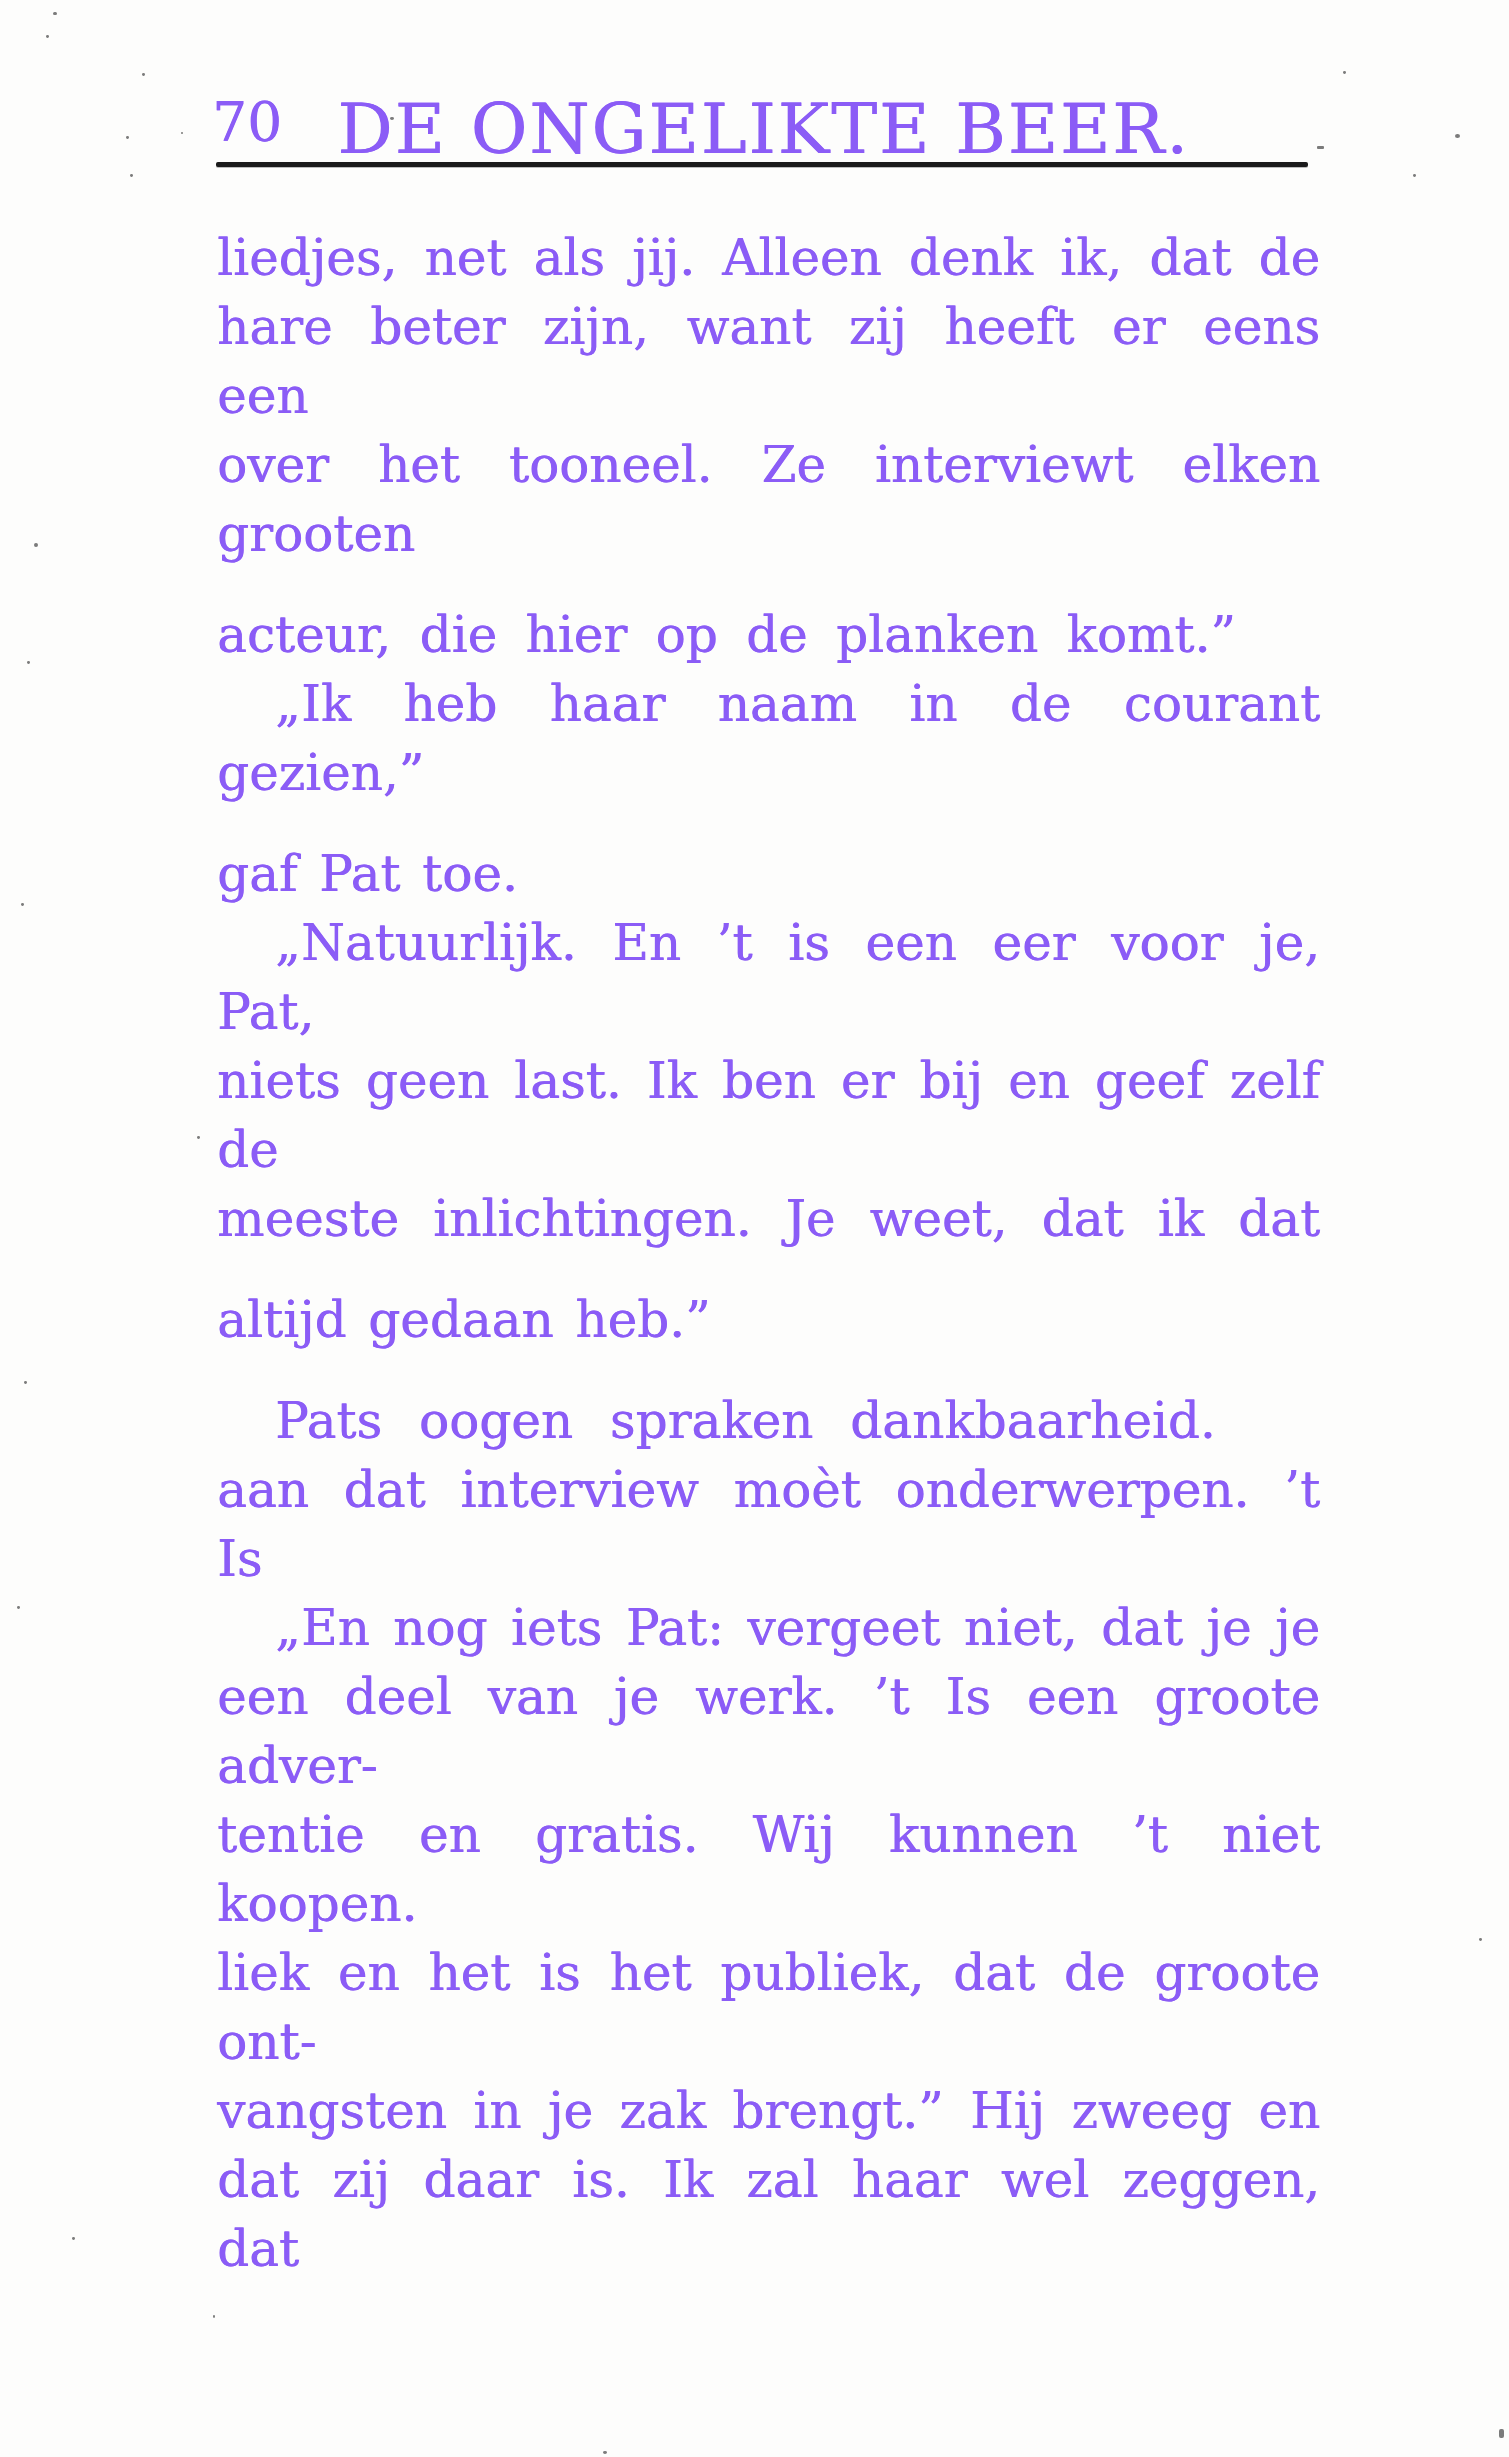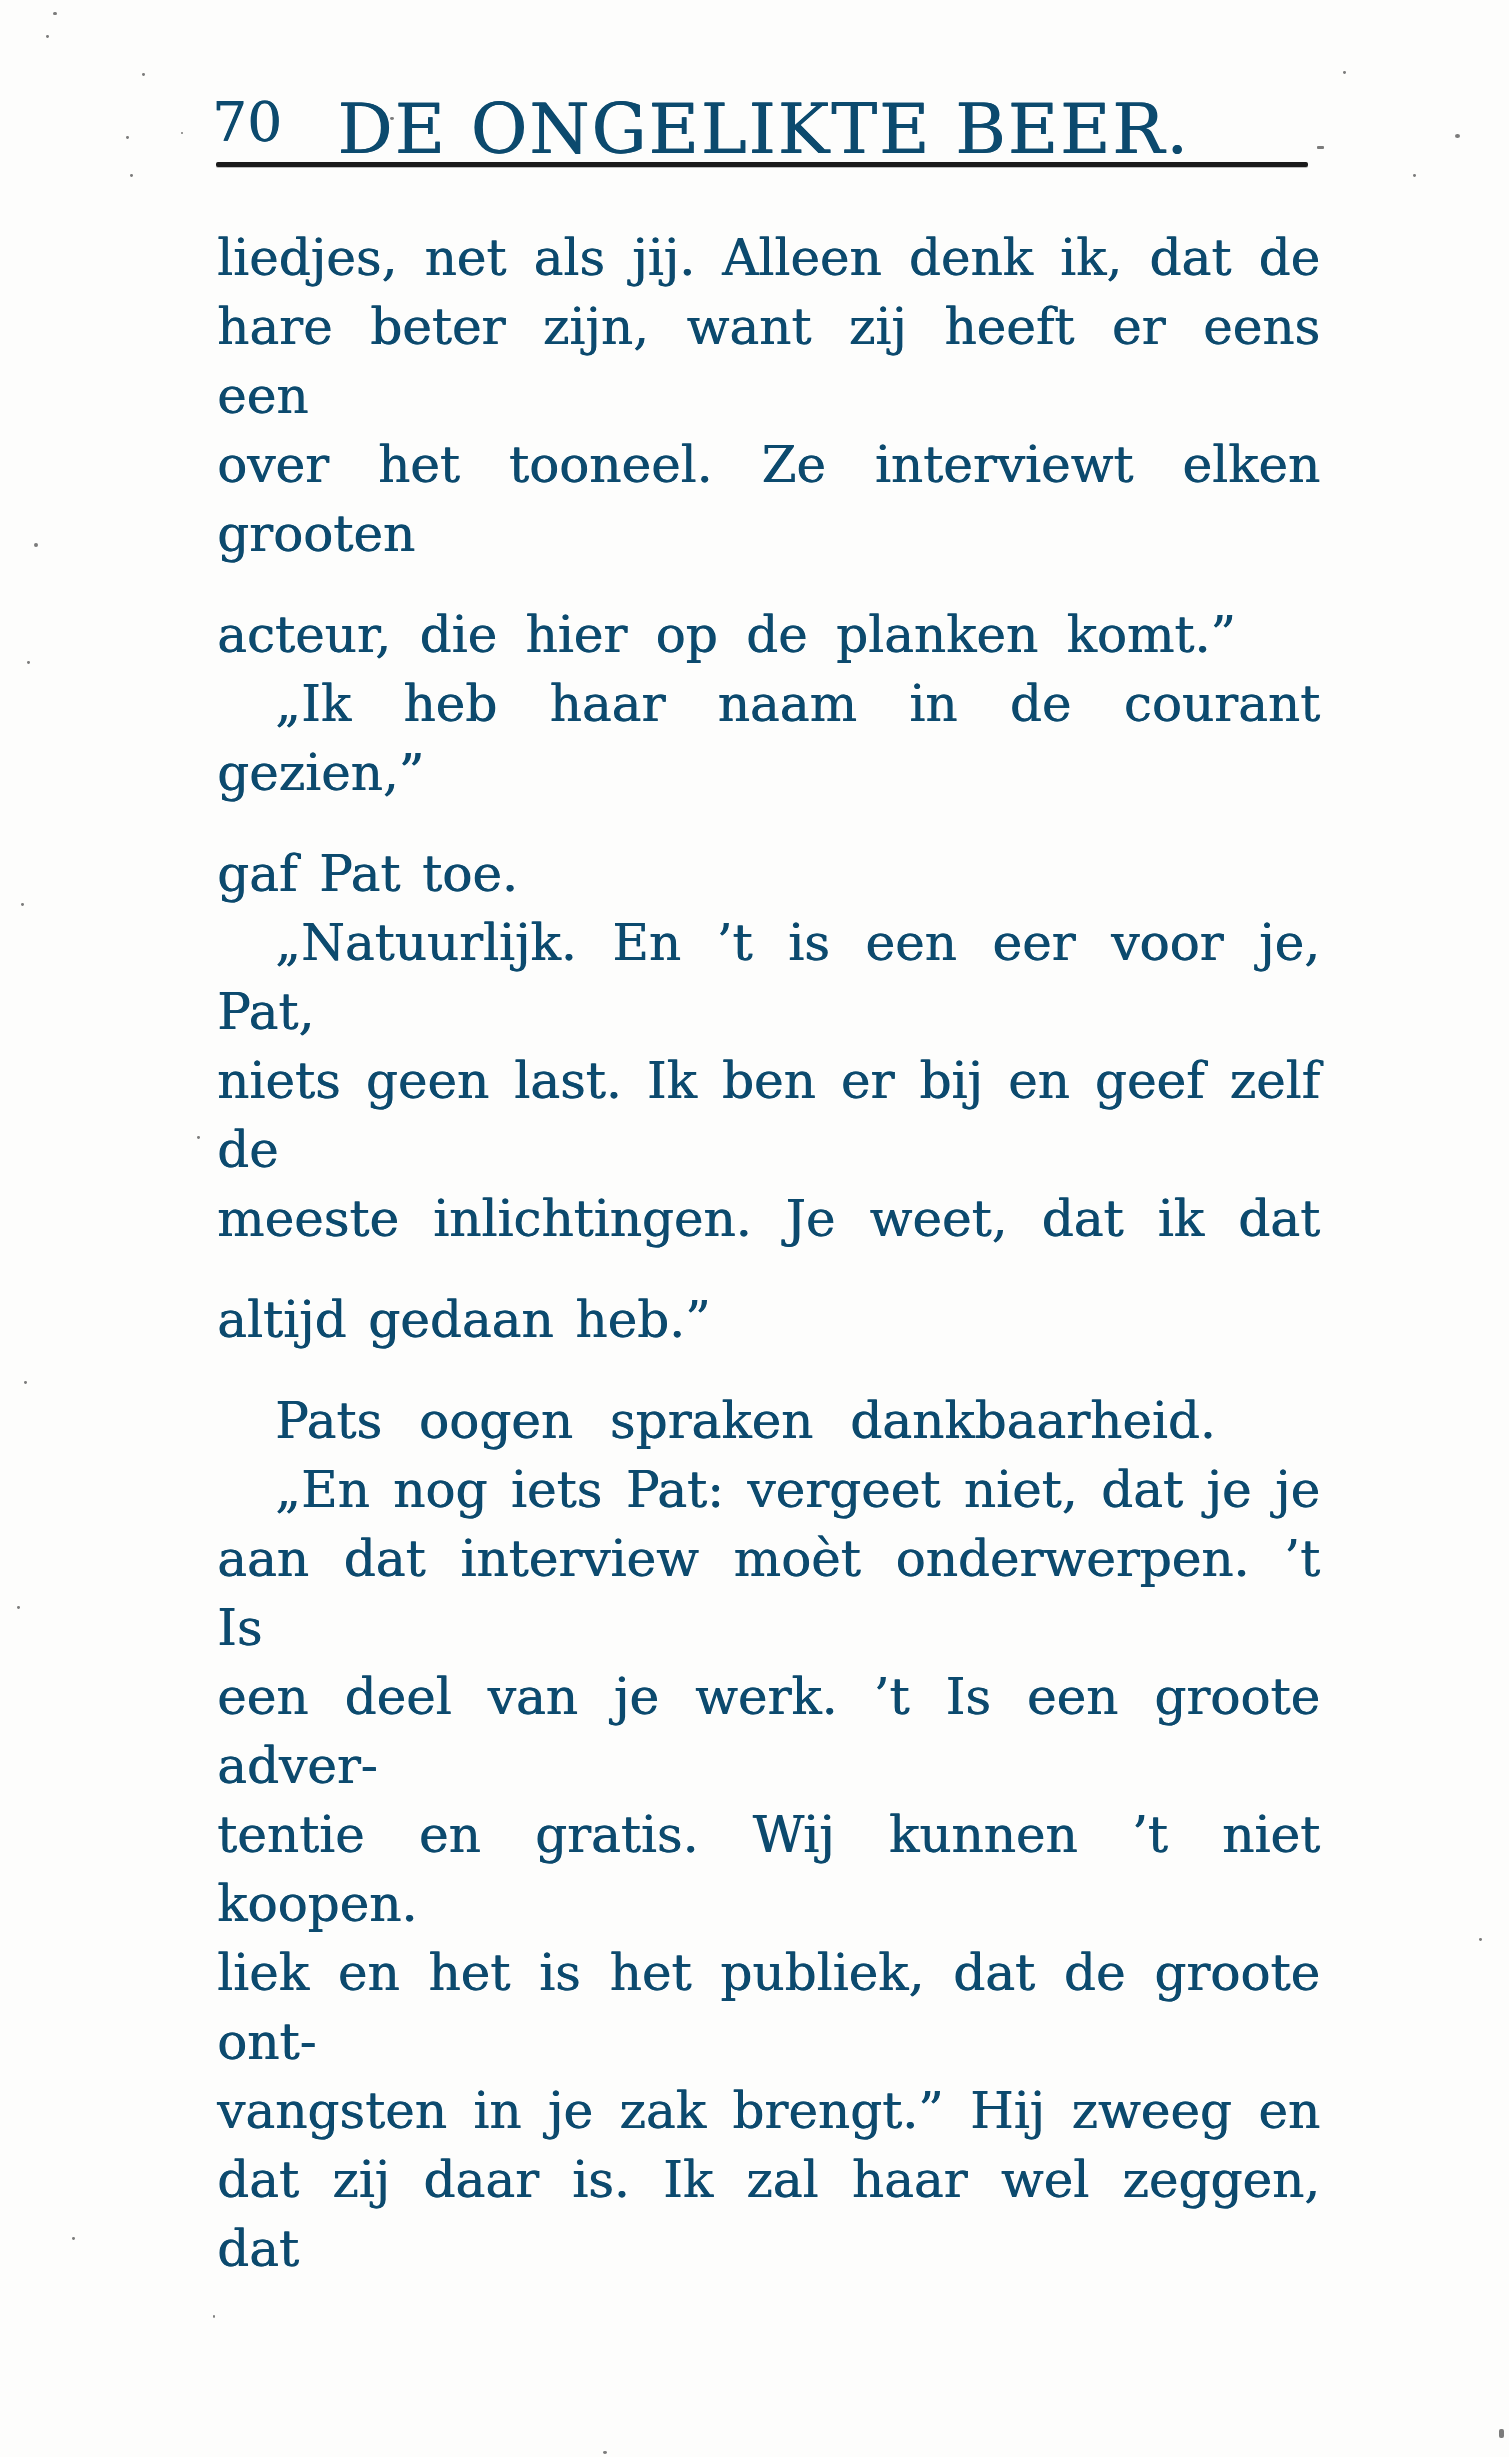--- a/index.html
+++ b/index.html
@@ -2,21 +2,21 @@
 <html><head>
 <meta charset="utf-8">
 <style>
   html,body { margin:0; padding:0; }
   .page {
     position:relative;
     width:1509px; height:2457px;
     background:#fdfdfc;
     overflow:hidden;
     font-family:"DejaVu Serif", serif;
-    color:#0c4a6e;
+    color:#8b5cf6;
   }
   .ink { text-shadow:0.6px 0.3px 0 currentColor; }
   .header-num {
     position:absolute; left:212px; top:95px;
     font-size:55px; line-height:1;
   }
   .header-title {
     position:absolute; left:216px; top:95px; width:1095px;
     text-align:center; font-size:69px; line-height:1; letter-spacing:1.9px;
     white-space:nowrap;
@@ -54,22 +54,22 @@
     <div class="line">hare beter zijn, want zij heeft er eens een</div>
     <div class="line">over het tooneel. Ze interviewt elken grooten</div>
     <div class="line pend loose-sm">acteur, die hier op de planken komt.”</div>
     <div class="line indent">„Ik heb haar naam in de courant gezien,”</div>
     <div class="line pend">gaf Pat toe.</div>
     <div class="line indent">„Natuurlijk. En ’t is een eer voor je, Pat,</div>
     <div class="line">niets geen last. Ik ben er bij en geef zelf de</div>
     <div class="line">meeste inlichtingen. Je weet, dat ik dat</div>
     <div class="line pend">altijd gedaan heb.”</div>
     <div class="line indent pend loose">Pats oogen spraken dankbaarheid.</div>
+    <div class="line">aan dat interview moèt onderwerpen. ’t Is</div>
     <div class="line indent">„En nog iets Pat: vergeet niet, dat je je</div>
-    <div class="line">aan dat interview moèt onderwerpen. ’t Is</div>
     <div class="line">een deel van je werk. ’t Is een groote adver-</div>
     <div class="line">tentie en gratis. Wij kunnen ’t niet koopen.</div>
     <div class="line">liek en het is het publiek, dat de groote ont-</div>
     <div class="line">vangsten in je zak brengt.” Hij zweeg en</div>
     <div class="line">dat zij daar is. Ik zal haar wel zeggen, dat</div>
 
   </div>
 
   <div class="speck" style="left:53px;top:11.5px;width:3.8px;height:3.8px;"></div>
   <div class="speck" style="left:46px;top:35px;width:2.9px;height:2.9px;"></div>

